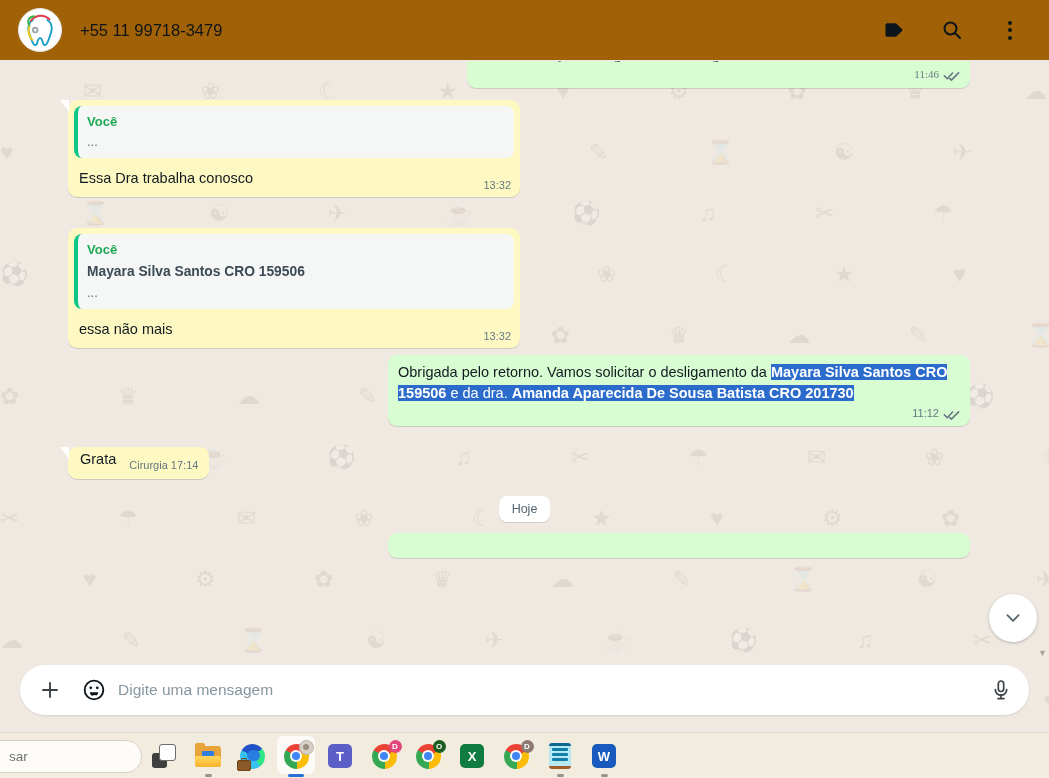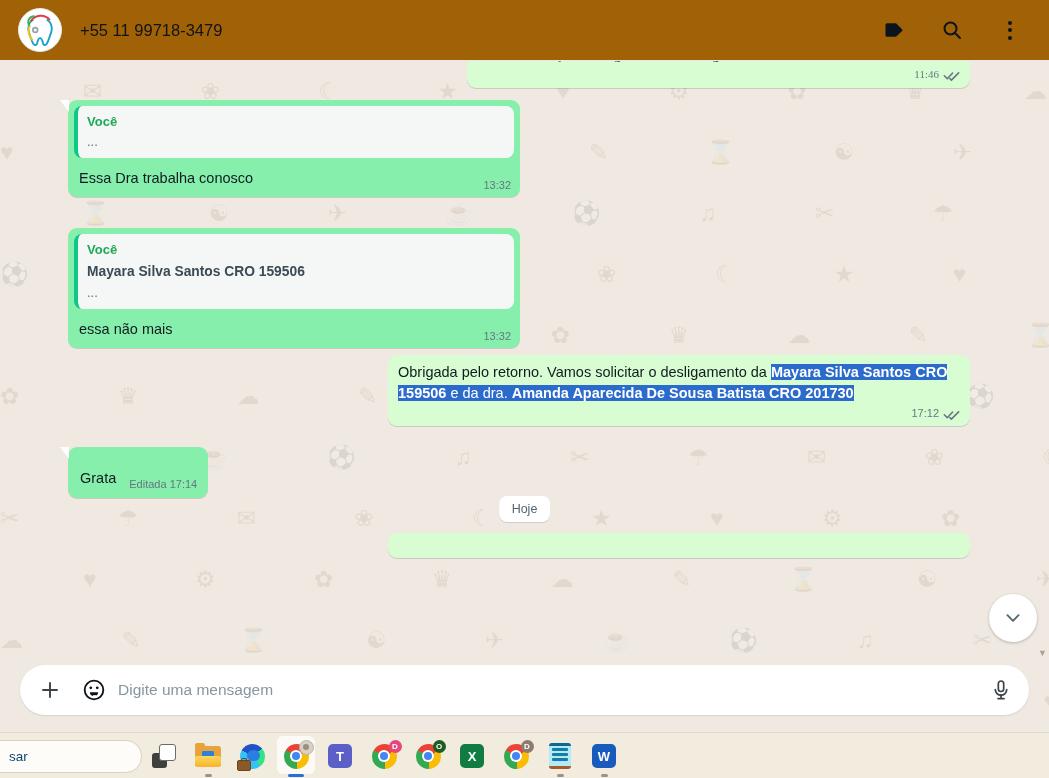--- a/index.html
+++ b/index.html
@@ -17,21 +17,21 @@
   .avatar{width:42px;height:42px;border-radius:50%;margin-left:18px;background:#fff;
     border:1px solid #e7e7e7;display:flex;align-items:center;justify-content:center;overflow:hidden;}
   .contact-name{margin-left:18px;font-size:16.5px;color:#101418;}
   .header-actions{margin-left:auto;display:flex;align-items:center;gap:32px;padding-right:26px;}
   .hicon{width:26px;height:26px;display:flex;align-items:center;justify-content:center;cursor:pointer;}
   .kebab{display:flex;flex-direction:column;gap:3.5px;}
   .kebab i{width:4px;height:4px;border-radius:50%;background:#0b141a;}
 
   
   .bubble{position:absolute;border-radius:9px;box-shadow:0 1px .5px rgba(11,20,26,.15);z-index:2;}
-  .in{background:#86efac;}
+  .in{background:#fef9c3;}
   .out{background:#d9fdd3;}
   .tail-in{position:absolute;top:0;left:-8px;width:0;height:0;
     border-top:12px solid #ffffff;border-left:9px solid transparent;}
   .msg-text{font-size:14.5px;line-height:21px;color:#111b21;}
   .time{font-size:11px;color:#667781;white-space:nowrap;}
   .quote{margin:6px;background:#f5f6f6;border-left:4px solid #0ec786;border-radius:8px;
     padding:7px 10px 9px 9px;}
   .q-author{color:#1fa855;font-weight:700;font-size:13px;line-height:17px;}
   .q-text{color:#545d63;font-size:13.8px;line-height:19px;margin-top:4px;}
   .q-text.bold{font-weight:700;color:#3b4a54;}
@@ -60,21 +60,21 @@
   .cicon{width:44px;height:44px;display:flex;align-items:center;justify-content:center;cursor:pointer;}
   .composer input{flex:1;border:none;outline:none;font-size:15.5px;color:#111b21;
     font-family:"Liberation Sans",sans-serif;background:transparent;}
   .composer input::placeholder{color:#8696a0;}
 
   
   .taskbar{position:absolute;left:0;top:732px;width:1049px;height:46px;background:#f2ecdf;
     border-top:1px solid rgba(0,0,0,.07);z-index:40;}
   .tb-search{position:absolute;left:-150px;top:7px;width:290px;height:31px;border-radius:16px;
     background:#fdfcf8;border:1px solid #d8d2c2;display:flex;align-items:center;}
-  .tb-search span{margin-left:158px;font-size:13.5px;color:#0c4a6e;}
+  .tb-search span{margin-left:158px;font-size:13.5px;color:#737373;}
   .tb-icons{position:absolute;left:142px;top:0;height:46px;display:flex;align-items:center;}
   .slot{width:44px;height:46px;display:flex;align-items:center;justify-content:center;
     position:relative;cursor:pointer;}
   .slot.active .hl{position:absolute;left:3px;top:3px;width:38px;height:38px;border-radius:6px;
     background:rgba(255,255,255,.75);}
   .underline{position:absolute;left:14px;bottom:2px;width:16px;height:3px;border-radius:2px;background:#2970d6;}
   .run-dash{position:absolute;left:19px;bottom:2px;width:7px;height:3px;border-radius:2px;background:#9a938a;}
   
   .tv{position:relative;width:24px;height:24px;}
   .tv-back{position:absolute;left:0;bottom:0;width:15px;height:15px;background:#3f3f3f;border-radius:3px;}
@@ -208,35 +208,35 @@
       <span class="msg-text">essa não mais</span>
       <span class="time">13:32</span>
     </div>
   </div>
 
   <div class="bubble out" style="top:355px;right:79px;width:582px;padding:7px 10px 7px 10px;box-sizing:border-box;">
     <div class="msg-text">
       <span>Obrigada pelo retorno. Vamos solicitar o desligamento da </span><span class="sel b">Mayara Silva Santos CRO 159506</span><span class="sel"> e da dra. </span><span class="sel b">Amanda Aparecida De Sousa Batista CRO 201730</span>
     </div>
     <div class="time-row">
-      <span class="time">17:12</span>
+      <span class="time">11:12</span>
       <span class="checks">
         <svg width="17" height="11" viewBox="0 0 17 11">
             <path d="M1.3 5.8 L4.3 8.8 L9.6 3.0" fill="none" stroke="#667781" stroke-width="1.6" stroke-linecap="round" stroke-linejoin="round"></path>
             <path d="M6.9 8.6 L8.4 10.1 L15.6 2.9" fill="none" stroke="#667781" stroke-width="1.6" stroke-linecap="round" stroke-linejoin="round"></path>
           </svg>
       </span>
     </div>
   </div>
 
-  <div class="bubble in" style="top:447px;left:68px;padding:21px 11px 9px 12px;display:flex;align-items:flex-end;gap:13px;">
+  <div class="bubble in" style="top:447px;left:68px;padding:2px 11px 9px 12px;display:flex;align-items:flex-end;gap:13px;">
     <span class="tail-in"></span>
     <span class="msg-text">Grata</span>
     <span class="time" style="transform:translateY(1px);">
-      <span>Editada</span>
+      <span>Cirurgia</span>
       <span>17:14</span>
     </span>
   </div>
 
   <div class="date-chip">Hoje</div>
 
   <div class="bubble out" style="top:533px;right:79px;width:582px;padding:7px 10px 18px 10px;box-sizing:border-box;">
   </div>
 
   <div class="scroll-btn">

